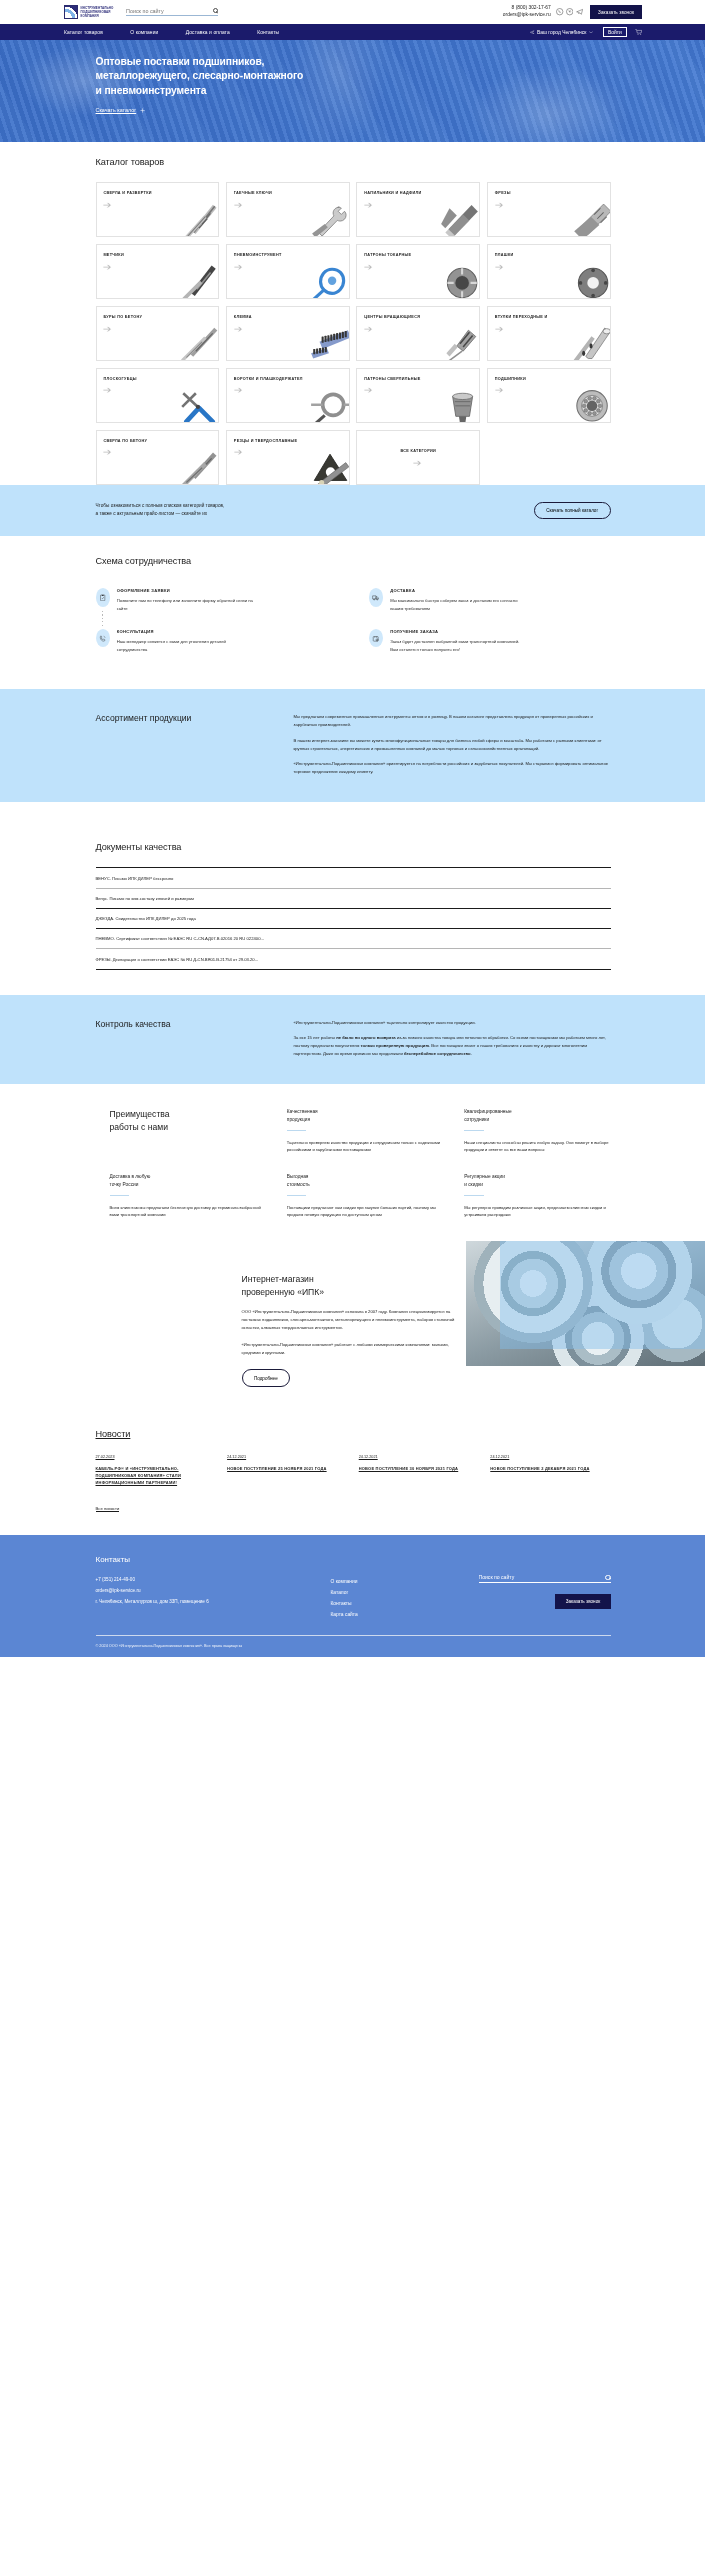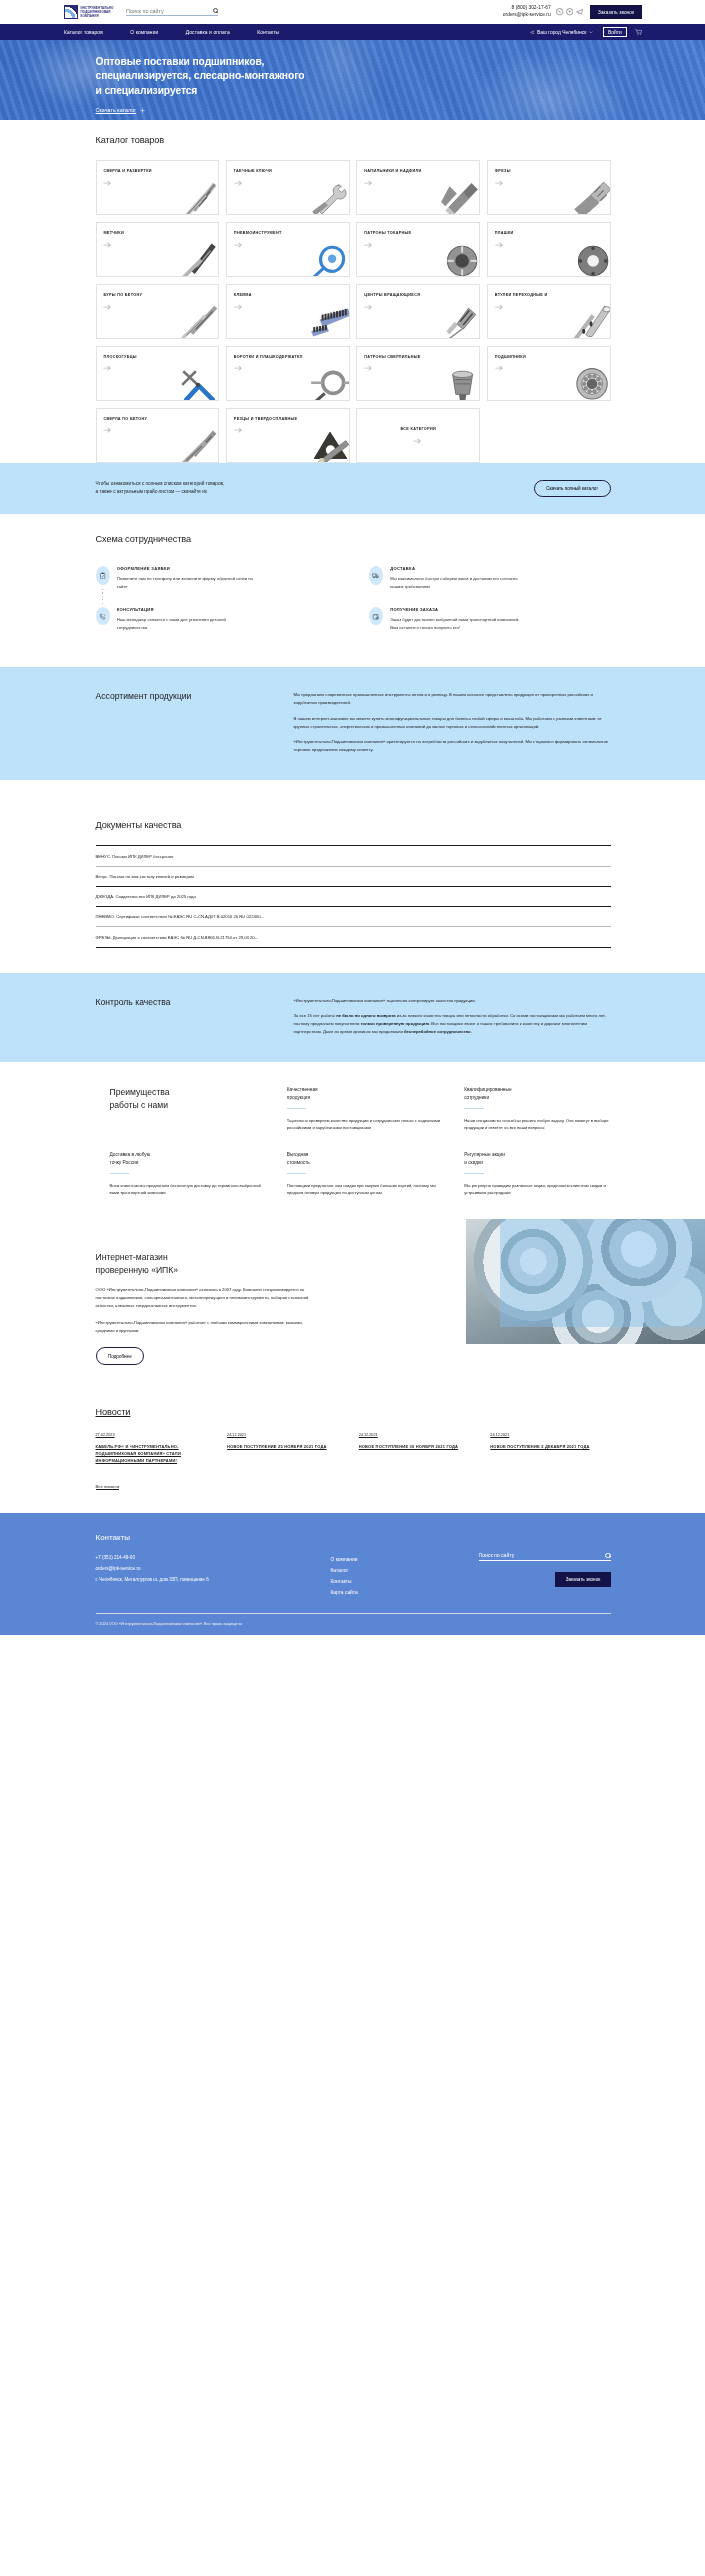--- a/index.html
+++ b/index.html
@@ -39,21 +39,21 @@
   
   .nav { background:#1b1b6b; height:16px; }
   .nav .wrap { width:578px; height:16px; display:flex; align-items:center; }
   .nav a { color:#fff; font-size:4.9px; text-decoration:none; margin-right:27.5px; letter-spacing:0.1px;}
   .nav .city { margin-left:auto; display:flex; align-items:center; gap:2.3px; color:#fff; font-size:4.9px; }
   .nav .login { border:0.6px solid #fff; color:#fff; font-size:4.9px; padding:1.7px 4px; margin-left:10.3px; }
   .nav .cart { margin-left:8px; }
 
   
   .hero {
-    height:80px; position:relative; overflow:hidden;
+    height:102px; position:relative; overflow:hidden;
     background:
       linear-gradient(115deg, rgba(58,110,200,.86), rgba(66,120,210,.80)),
       repeating-linear-gradient(58deg,#4a7fd0 0 15px,#5f8fd8 15px 31px,#3e6fc4 31px 50px),
       #4a7fd0;
   }
   .hero::before{
     content:""; position:absolute; inset:0;
     background:
       radial-gradient(ellipse 92px 51px at 12% 40%, rgba(255,255,255,.22), transparent 70%),
       radial-gradient(ellipse 114px 69px at 78% 72%, rgba(255,255,255,.20), transparent 70%),
@@ -115,21 +115,21 @@
   
   .adv { padding:24px 0 23px;margin-left:28px;}
   .adv .wrap { display:grid; grid-template-columns:1fr 1fr 1fr; gap:19.5px 17px;}
   .adv h2 { font-size:8.6px; font-weight:400; line-height:12.6px;}
   .adv-item h4 { font-size:4.8px; font-weight:400; line-height:8px;}
   .adv-item .rule { width:19.5px; height:0.9px; background:#bcd9ef; margin:6.3px 0 7.4px;}
   .adv-item p { font-size:4.1px; line-height:7.4px;}
 
   
   .about { position:relative; padding:17px 0 23px;}
-  .about .wrap { display:flex; gap:12.6px; position:relative; z-index:2;}
+  .about .wrap { display:flex; gap:12.6px; position:relative; z-index:2;justify-content:center;}
   .about .col { width:223px; flex:0 0 auto; padding-top:15px;}
   .about h2 { font-size:8.6px; font-weight:400; line-height:12.6px;}
   .about p { font-size:4.2px; line-height:8px; margin-top:9.2px;}
   .about .btn-out { margin-top:12.6px; display:inline-block;}
   .about-img {
     position:absolute; right:0; top:0; width:240px; height:125px; z-index:1; overflow:hidden;
     background:
       radial-gradient(circle at 28% 34%, #f2f6f8 0 7%, #c8d6dd 7% 13%, #8fa4ad 13% 17%, #e7eef1 17% 26%, #9fb2bb 26% 31%, transparent 31%),
       radial-gradient(circle at 72% 24%, #eef4f7 0 9%, #b7c8d1 9% 15%, #8295a0 15% 19%, #dde7eb 19% 27%, transparent 27%),
       radial-gradient(circle at 55% 78%, #e9f0f3 0 10%, #aabdc6 10% 16%, #7d909b 16% 20%, #dce6ea 20% 28%, transparent 28%),
@@ -246,22 +246,22 @@
           <circle cx="17" cy="17" r="1.4" fill="#fff"></circle>
         </svg>
     </span>
   </div>
 </div>
 
 <section class="hero">
   <div class="wrap">
     <h1>
       <span>Оптовые поставки подшипников,</span><br>
-      <span>специализируется, слесарно-монтажного</span><br>
-      <span>и специализируется</span>
+      <span>металлорежущего, слесарно-монтажного</span><br>
+      <span>и пневмоинструмента</span>
     </h1>
     <a class="dl" href="#">
       <span>Скачать каталог</span>
       <span>
         <svg viewBox="0 0 12 12" width="5.1" height="5.1">
             <path d="M6 1v10M1 6h10" stroke="#fff" stroke-width="1.2"></path>
           </svg>
       </span>
     </a>
   </div>

